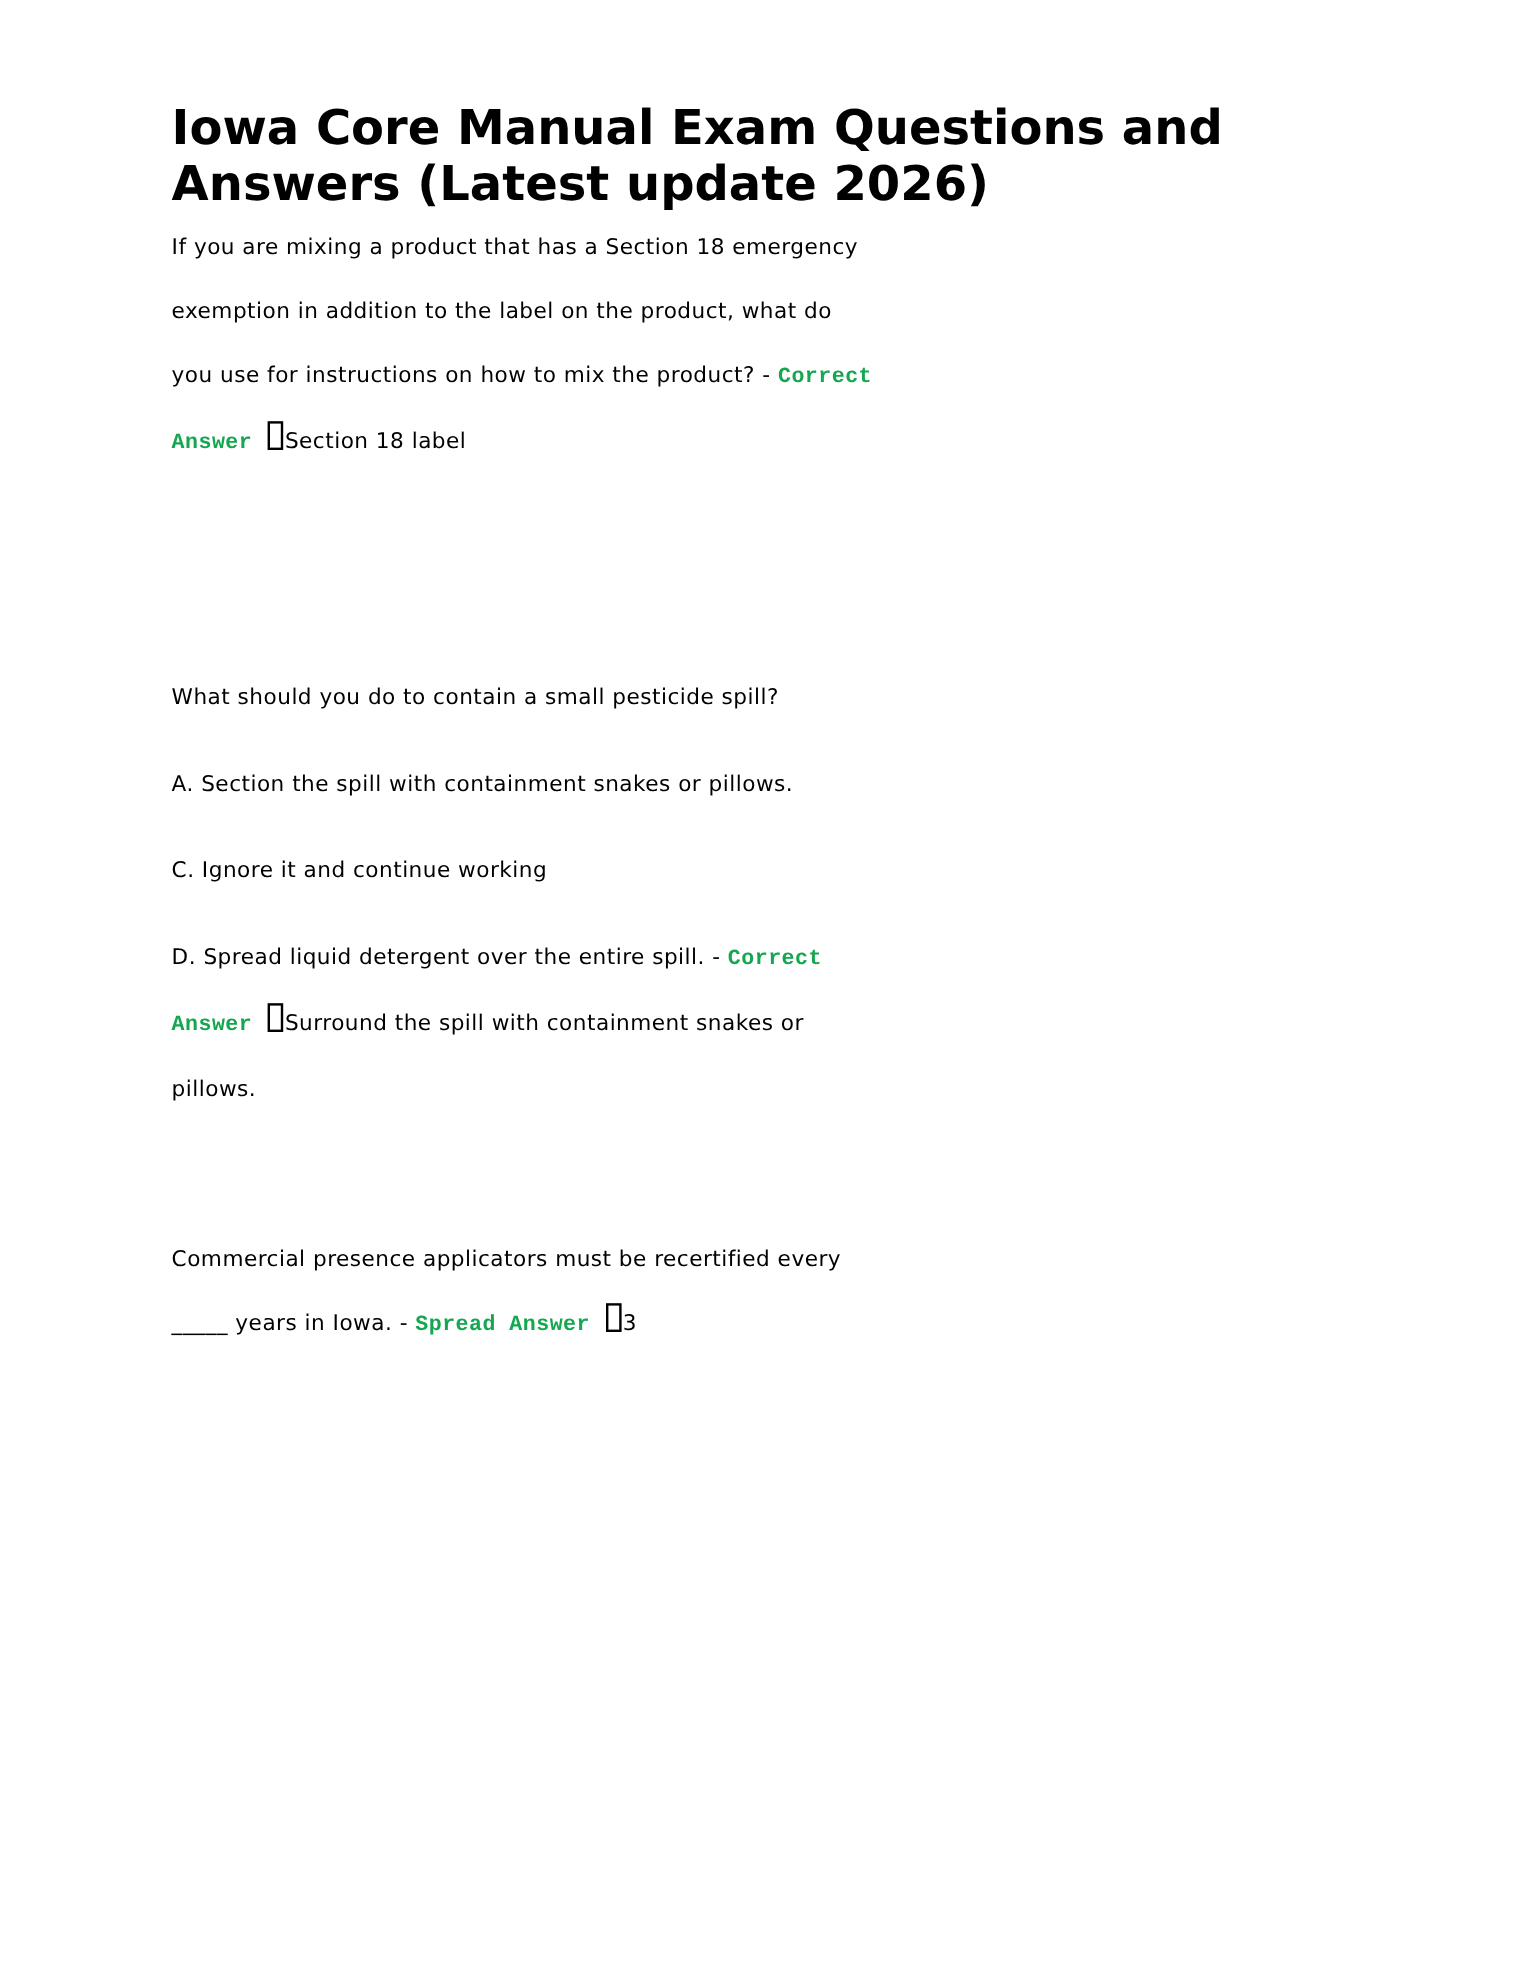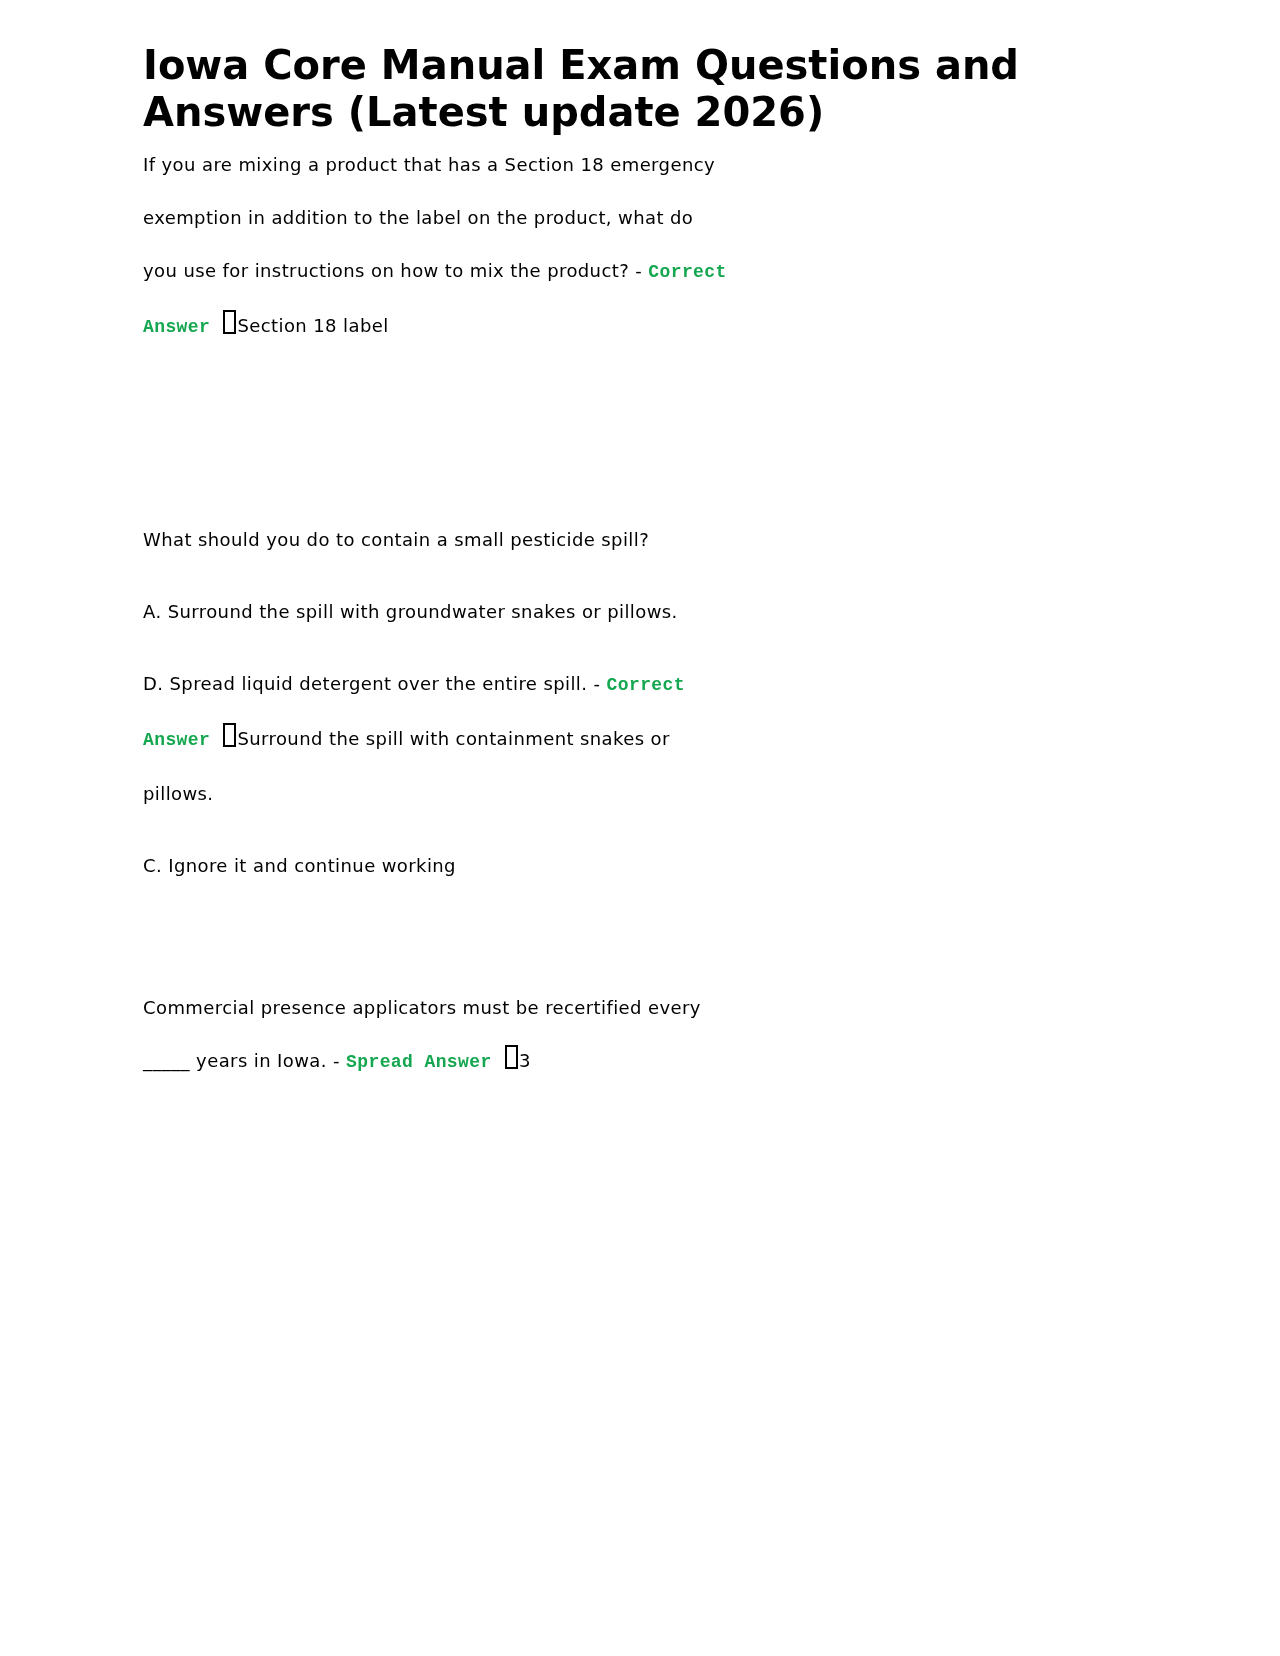--- a/index.html
+++ b/index.html
@@ -11,21 +11,21 @@
     width: 1280px;
     height: 1656px;
     overflow: hidden;
     font-family: "DejaVu Sans", sans-serif;
     color: #000000;
   }
   .page {
     box-sizing: border-box;
     width: 1280px;
     height: 1656px;
-    padding: 42px 100px 0 143px;
+    padding: 84px 100px 0 143px;
     background: #ffffff;
   }
   h1.doc-title {
     font-size: 40px;
     line-height: 47px;
     font-weight: bold;
     margin: 0 0 2px 0;
     letter-spacing: 0px;
     color: #000000;
   }
@@ -58,19 +58,19 @@
 </head>
 <body>
 
 <div class="page">
   <div>
       <h1 class="doc-title"><span class="run">Iowa Core Manual Exam Questions and</span><br><span class="run">Answers (Latest update 2026)</span></h1>
       <p class="doc-para"><span class="run">If you are mixing a product that has a Section 18 emergency</span><br><span class="run">exemption in addition to the label on the product, what do</span><br><span class="run">you use for instructions on how to mix the product? - </span><span class="answer">Correct</span><br><span class="answer">Answer </span><span class="tofu"></span><span class="run">Section 18 label</span></p>
       <div class="gap"></div>
       <div class="gap"></div>
       <p class="doc-para"><span class="run">What should you do to contain a small pesticide spill?</span></p>
-      <p class="doc-para"><span class="run">A. Surround the spill with groundwater snakes or pillows.</span></p>
+      <p class="doc-para"><span class="run">A. Section the spill with containment snakes or pillows.</span></p>
+      <p class="doc-para"><span class="run">C. Ignore it and continue working</span></p>
       <p class="doc-para"><span class="run">D. Spread liquid detergent over the entire spill. - </span><span class="answer">Correct</span><br><span class="answer">Answer </span><span class="tofu"></span><span class="run">Surround the spill with containment snakes or</span><br><span class="run">pillows.</span></p>
-      <p class="doc-para"><span class="run">C. Ignore it and continue working</span></p>
       <div class="gap"></div>
       <p class="doc-para"><span class="run">Commercial presence applicators must be recertified every</span><br><span class="run">_____ years in Iowa. - </span><span class="answer">Spread Answer </span><span class="tofu"></span><span class="run">3</span></p>
     </div>
 </div>
 
 </body></html>

